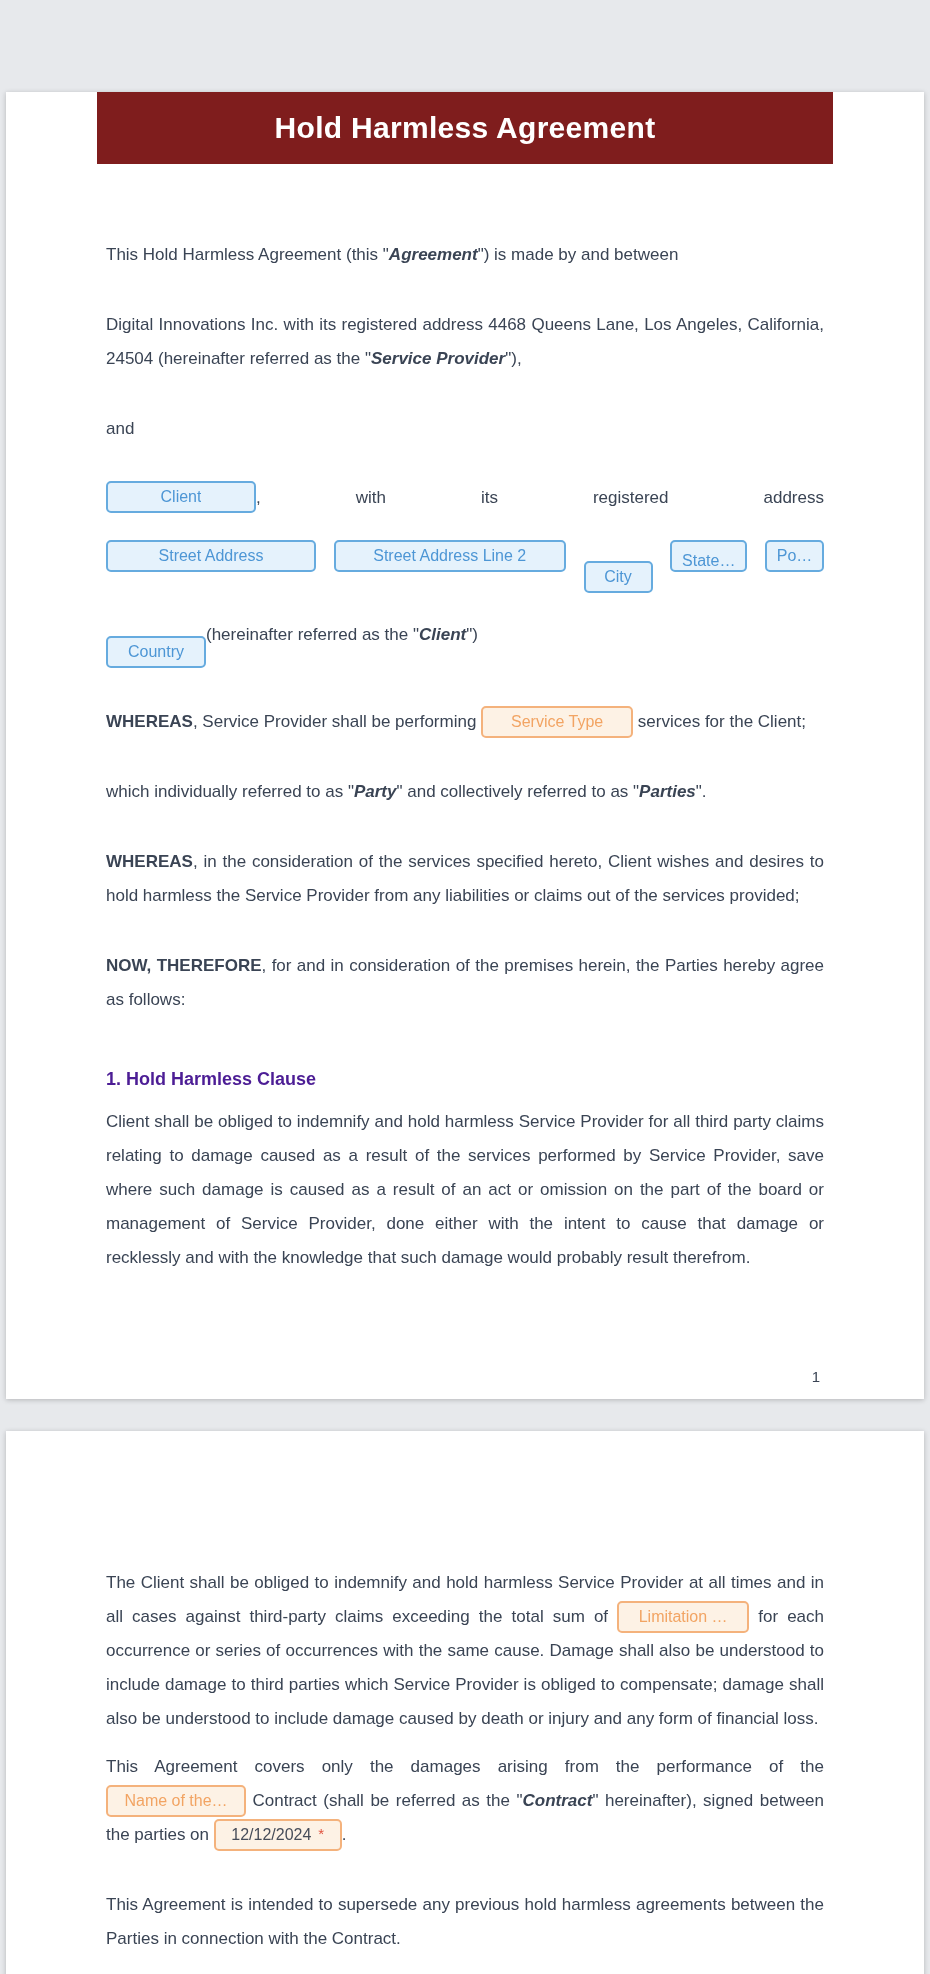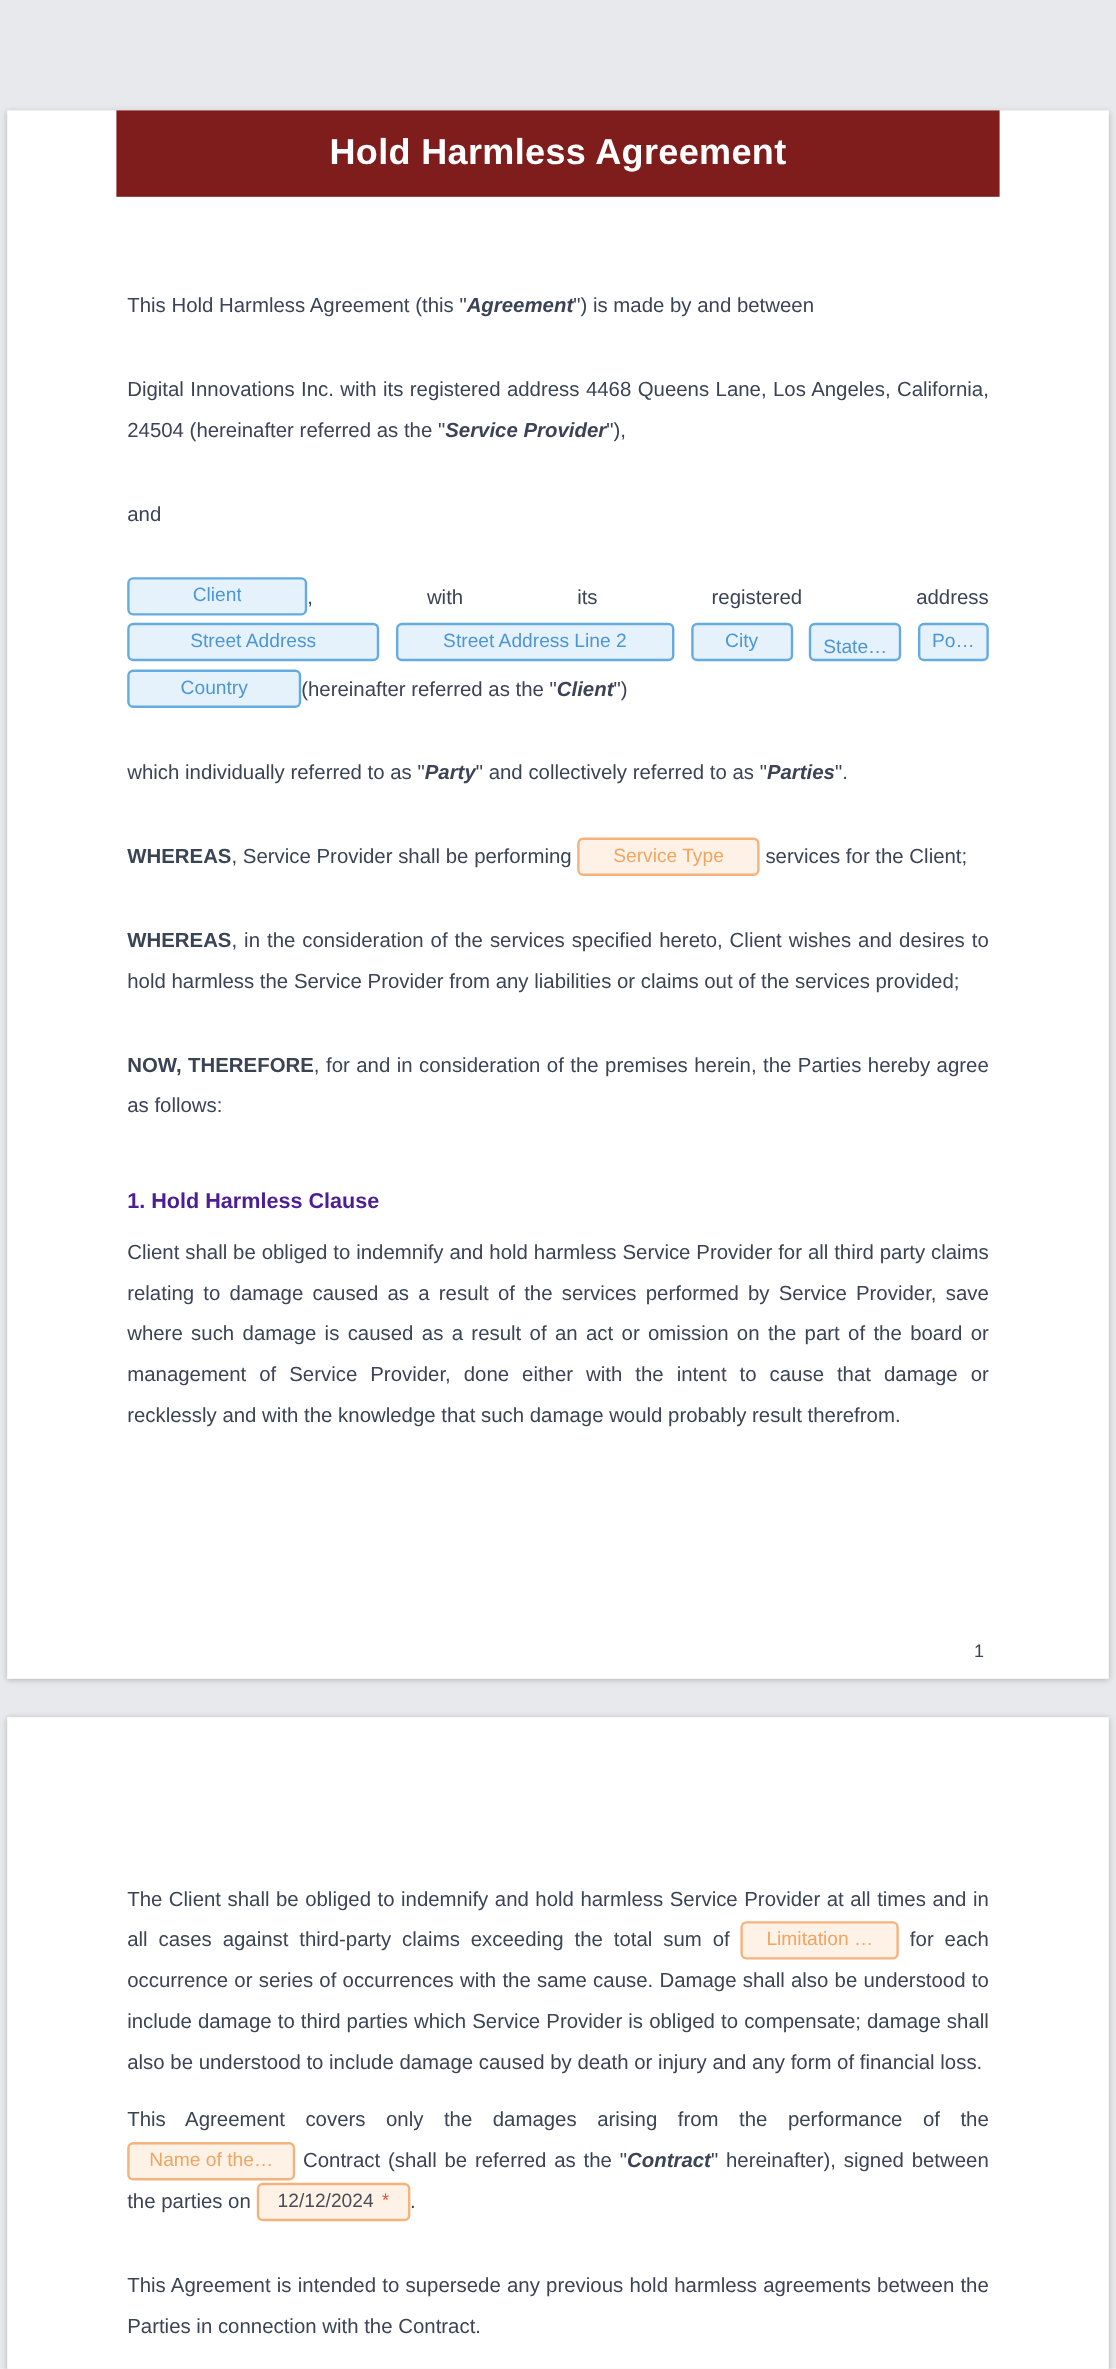--- a/index.html
+++ b/index.html
@@ -52,24 +52,24 @@
   }
   .chip .chip-label { max-width:100%; overflow:hidden; text-overflow:ellipsis; white-space:nowrap; }
   .chip.blue   { background:#e5f2fc; border:2px solid #66abdf; color:#4d96d5; }
   .chip.orange { background:#fdf2e5; border:2px solid #f4b27c; color:#f2a463; }
   .chip.date   { background:#fdf2e5; border:2px solid #f4b27c; color:#474d59; }
   .chip .req { color:#e0523e; font-size:15px; margin-left:7px; align-self:flex-start; line-height:26px; }
 
   .f-client  { width:150px; }
   .f-sa      { width:210px; }
   .f-sa2     { width:232px; }
-  .f-city    { width:85px; }
+  .f-city    { width:69px;margin-top:42px; }
   .f-state   { width:77px;align-items:flex-end; }
   .f-po      { width:59px; }
-  .f-country { width:145px; }
+  .f-country { width:100px;margin-top:36px; }
   .f-service { width:152px; }
   .f-lim     { width:132px; }
   .f-name    { width:140px; }
   .f-date    { width:128px; }
 
   .fields { margin-top:36px; }
   .fline1 { display:flex; align-items:center; font-size:17px; color:#3a4454; }
   .fspread { flex:1; display:flex; justify-content:space-between; padding-left:95px; }
   .fline2 { display:flex; justify-content:space-between; align-items:center; margin-top:6px; }
   .fline3 { display:flex; align-items:center; margin-top:7px; font-size:17px; color:#3a4454; }
@@ -128,25 +128,25 @@
     <div class="fline3">
       <span class="chip blue f-country">
           <span class="chip-label">Country</span>
         </span>
       <span class="t">(hereinafter referred as the "</span>
         <span class="bi">Client</span>
         <span class="t">")</span>
     </div>
   </div>
 
-  <p class="para"><span>which individually referred to as "</span><span class="bi">Party</span><span>" and collectively referred to as "</span><span class="bi">Parties</span><span>".</span></p>
-
   <p class="para"><span class="b">WHEREAS</span><span>, Service Provider shall be performing </span><span class="chip orange f-service">
         <span class="chip-label">Service Type</span>
       </span><span> services for the Client;</span></p>
+
+  <p class="para"><span>which individually referred to as "</span><span class="bi">Party</span><span>" and collectively referred to as "</span><span class="bi">Parties</span><span>".</span></p>
 
   <p class="para justify"><span class="b">WHEREAS</span><span>, in the consideration of the services specified hereto, Client wishes and desires to hold harmless the Service Provider from any liabilities or claims out of the services provided;</span></p>
 
   <p class="para justify"><span class="b">NOW, THEREFORE</span><span>, for and in consideration of the premises herein, the Parties hereby agree as follows:</span></p>
 
   <h2 class="h">1. Hold Harmless Clause</h2>
 
   <p class="para tight justify">Client shall be obliged to indemnify and hold harmless Service Provider for all third party claims relating to damage caused as a result of the services performed by Service Provider, save where such damage is caused as a result of an act or omission on the part of the board or management of Service Provider, done either with the intent to cause that damage or recklessly and with the knowledge that such damage would probably result therefrom.</p>
 
   <div class="page-number">1</div>

